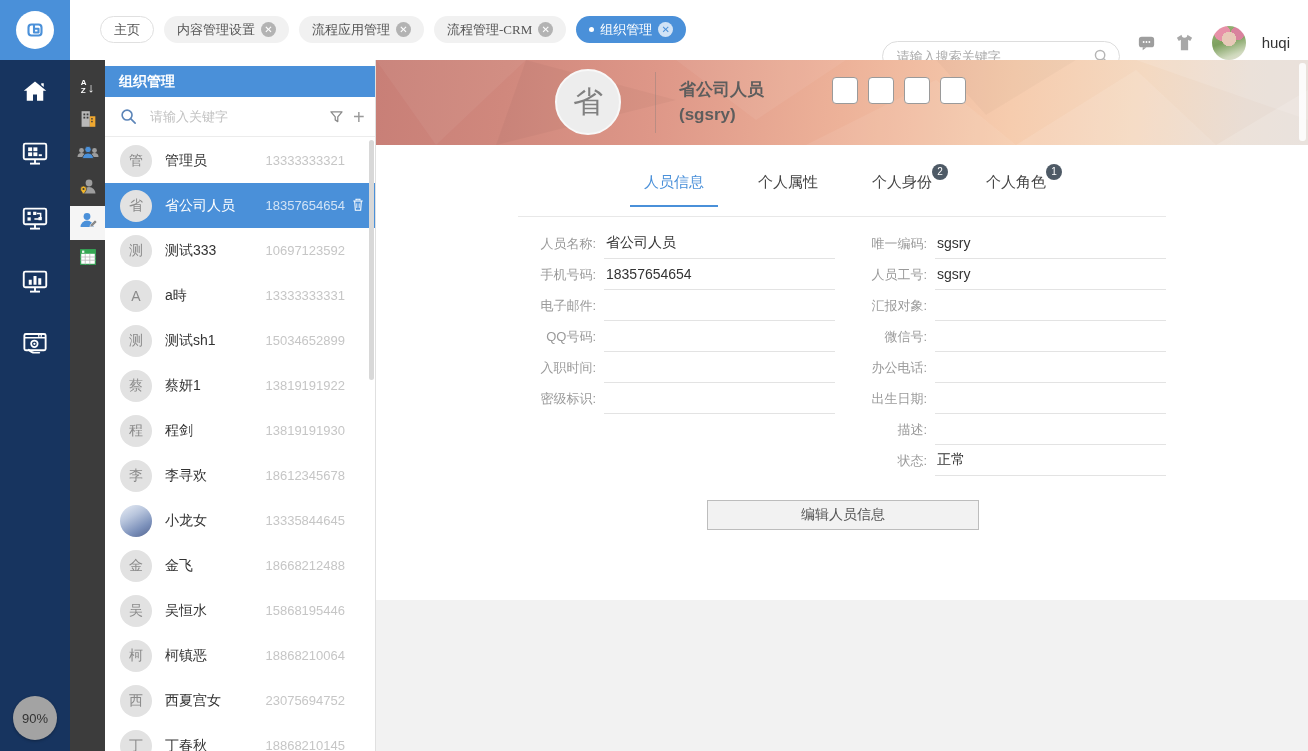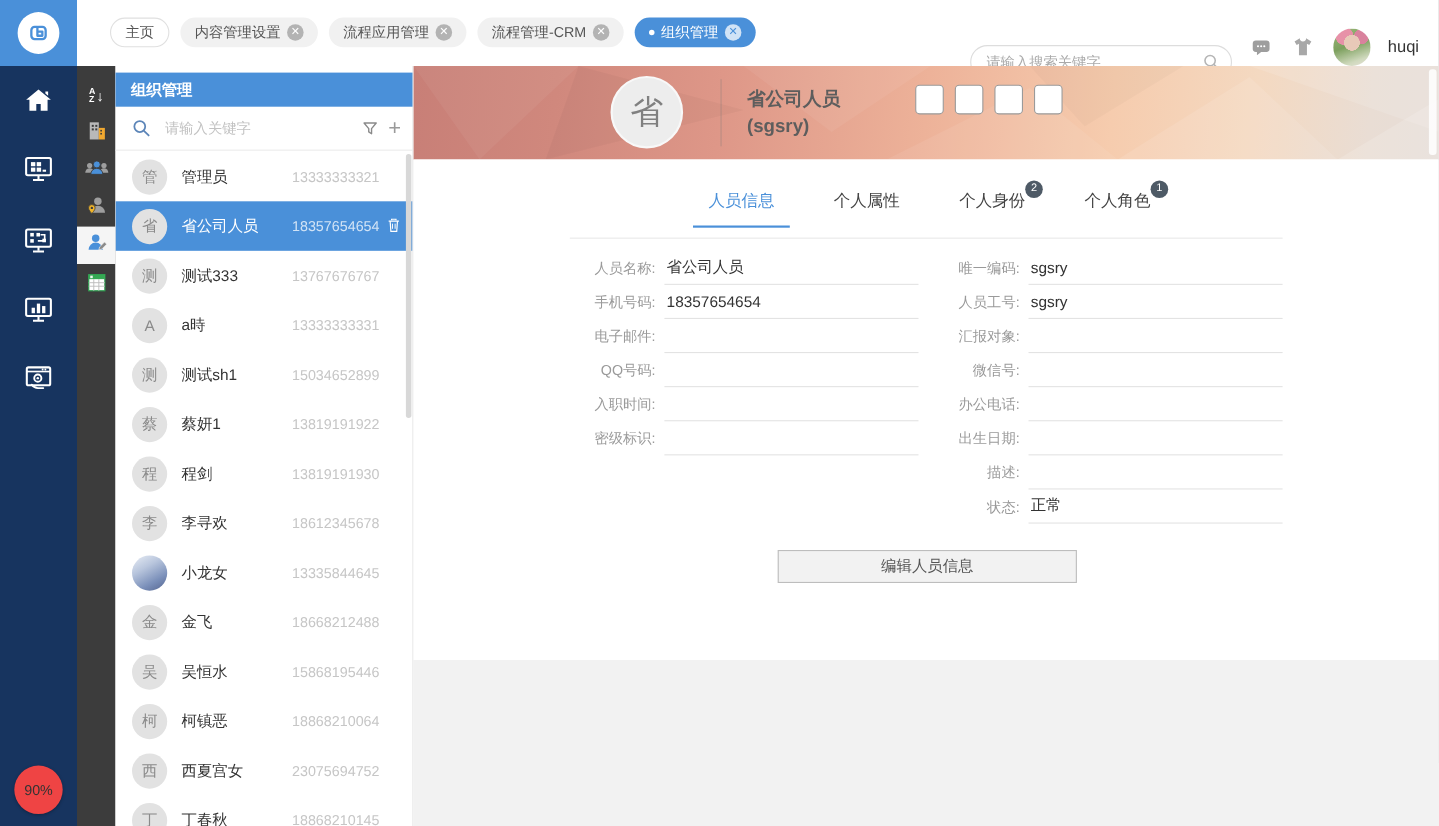--- a/index.html
+++ b/index.html
@@ -8,21 +8,21 @@
        font-family:"Liberation Sans","DejaVu Sans",sans-serif;}
 
   
   .topbar{position:absolute;top:0;left:0;right:0;height:60px;background:#fff;}
   .logo{position:absolute;left:0;top:0;width:70px;height:60px;background:#4a90d9;
         display:flex;align-items:center;justify-content:center;}
   .logo-circle{width:38px;height:38px;border-radius:50%;background:#fff;
         display:flex;align-items:center;justify-content:center;}
   .top-tabs{position:absolute;left:100px;top:16px;display:flex;gap:10px;}
   .ttab{height:27px;border-radius:14px;padding:0 13px;display:flex;align-items:center;gap:6px;
-        background:#f1f1f1;color:#555;font-size:13px;cursor:pointer;white-space:nowrap;}
+        background:#f1f1f1;color:#555;font-size:13px;cursor:pointer;white-space:nowrap;font-family:Liberation Serif, serif;}
   .ttab.home{background:#fff;border:1px solid #e0e0e0;}
   .ttab.active{background:#4a90d9;color:#fff;}
   .ttab .dot{display:none;width:5px;height:5px;border-radius:50%;background:#fff;}
   .ttab.active .dot{display:inline-block;}
   .tclose{display:none;width:15px;height:15px;border-radius:50%;background:#b3b3b3;color:#fff;
         font-size:10px;line-height:15px;text-align:center;}
   .tclose.closable{display:inline-block;}
   .ttab.active .tclose{background:rgba(255,255,255,.75);color:#4a90d9;}
   .top-right{position:absolute;right:18px;top:13px;display:flex;align-items:center;gap:16px;}
   .top-search{position:relative;margin-top:28px;}
@@ -38,21 +38,21 @@
           radial-gradient(circle at 30% 20%, #e791a8 0 22%, transparent 23%),
           radial-gradient(circle at 75% 22%, #d9829d 0 18%, transparent 19%),
           linear-gradient(160deg,#9bb87a 0%,#7da05e 45%,#cfd9bd 80%,#e8e2d8 100%);}
   .tb-name{font-size:15px;color:#333;}
 
   
   .leftnav{position:absolute;top:60px;left:0;bottom:0;width:70px;background:#17345f;}
   .nav-item{position:absolute;left:0;width:70px;height:40px;display:flex;
         align-items:center;justify-content:center;cursor:pointer;}
   .zoom-badge{position:absolute;bottom:11px;left:13px;width:44px;height:44px;border-radius:50%;
-        background:#ef4444;color:#333;font-size:13px;display:flex;align-items:center;
+        background:#a3a3a3;color:#333;font-size:13px;display:flex;align-items:center;
         justify-content:center;cursor:pointer;box-shadow:0 1px 3px rgba(0,0,0,.3);}
 
   
   .iconstrip{position:absolute;top:60px;left:70px;bottom:0;width:35px;background:#3c3c3c;}
   .strip-item{position:absolute;left:0;width:35px;height:34px;display:flex;
         align-items:center;justify-content:center;cursor:pointer;}
   .strip-item.active{background:#f5f5f5;}
   .az{display:flex;flex-direction:row;align-items:center;color:#fff;}
   .az .letters{display:flex;flex-direction:column;font-size:8px;font-weight:bold;line-height:8px;}
   .az .arr{font-size:13px;margin-left:1px;}
@@ -371,21 +371,21 @@
               <line x1="10.2" y1="9.5" x2="10.2" y2="16.5" stroke="#fff" stroke-width="1.3"></line>
               <line x1="13.8" y1="9.5" x2="13.8" y2="16.5" stroke="#fff" stroke-width="1.3"></line>
             </svg>
           </span>
         </div>
         <div class="person">
           <div class="p-avatar">
             <span>测</span>
           </div>
           <div class="p-name">测试333</div>
-          <div class="p-phone">13767676767</div>
+          <div class="p-phone">10697123592</div>
 
         </div>
         <div class="person">
           <div class="p-avatar">
             <span>A</span>
           </div>
           <div class="p-name">a時</div>
           <div class="p-phone">13333333331</div>
 
         </div>

